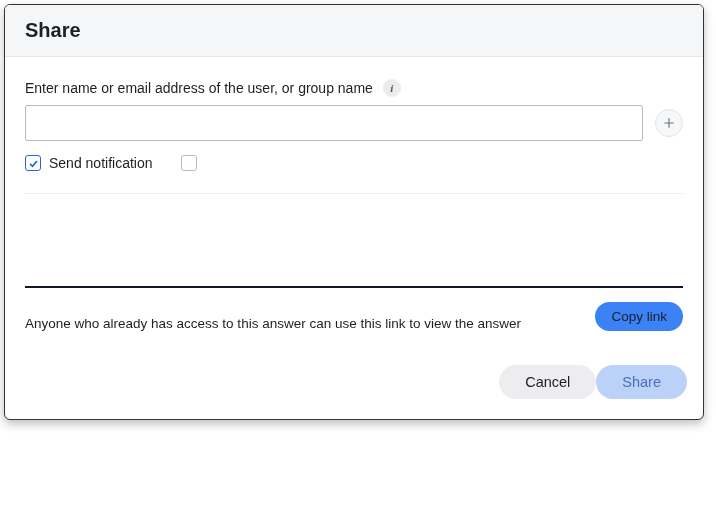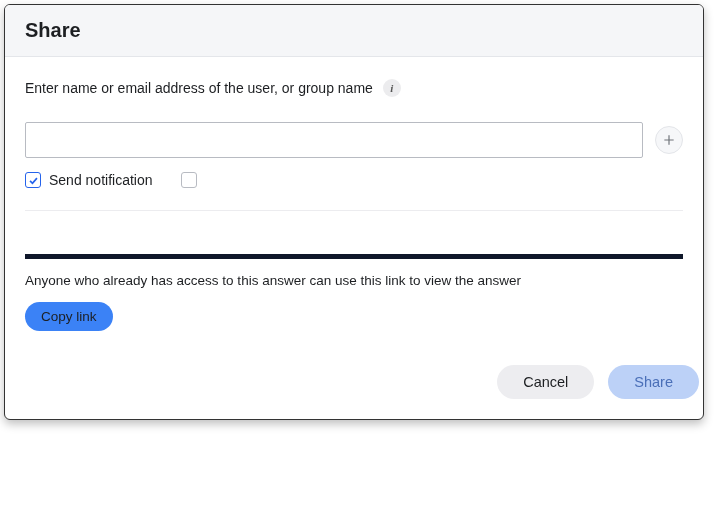--- a/index.html
+++ b/index.html
@@ -39,21 +39,21 @@
     .body {
       padding: 22px 20px 0 20px;
       flex: 1;
       display: flex;
       flex-direction: column;
     }
     .label-row {
       display: flex;
       align-items: center;
       gap: 10px;
-      margin-bottom: 25px;
+      margin-bottom: 8px;
     }
     .input-label {
       font-size: 14px;
       color: #1d1f22;
     }
     .info-icon {
       width: 18px;
       height: 18px;
       border-radius: 50%;
       background: #ececee;
@@ -138,46 +138,45 @@
       color: #1d1f22;
     }
     .divider {
       border: none;
       border-top: 1px solid #ececef;
     }
     .spacer {
       flex: 1;
     }
     .link-row {
-      border-top: 5px solid #0f172a;
+      border-top: 2px solid #0f172a;
       padding: 14px 0 18px 0;
       display: flex;
-      align-items: flex-start;
+      align-items: flex-end;
       gap: 14px;
-      flex-direction: column;
     }
     .link-text {
       font-size: 13.5px;
       color: #1d1f22;
       flex: 1;
     }
     .copy-link-btn {
       background: #3b82f6;
       border: none;
       border-radius: 16px;
       padding: 7px 16px;
       font-size: 13.5px;
       color: #1d1f22;
       cursor: pointer;
     }
     .footer {
-      padding: 16px 4px 20px 20px;
+      padding: 16px 16px 20px 20px;
       display: flex;
       justify-content: flex-end;
-      gap: 14px;
+      gap: 0;
     }
     .btn {
       border: none;
       border-radius: 18px;
       padding: 9px 26px;
       font-size: 14.5px;
       cursor: pointer;
     }
     .btn-cancel {
       background: #ededf0;

